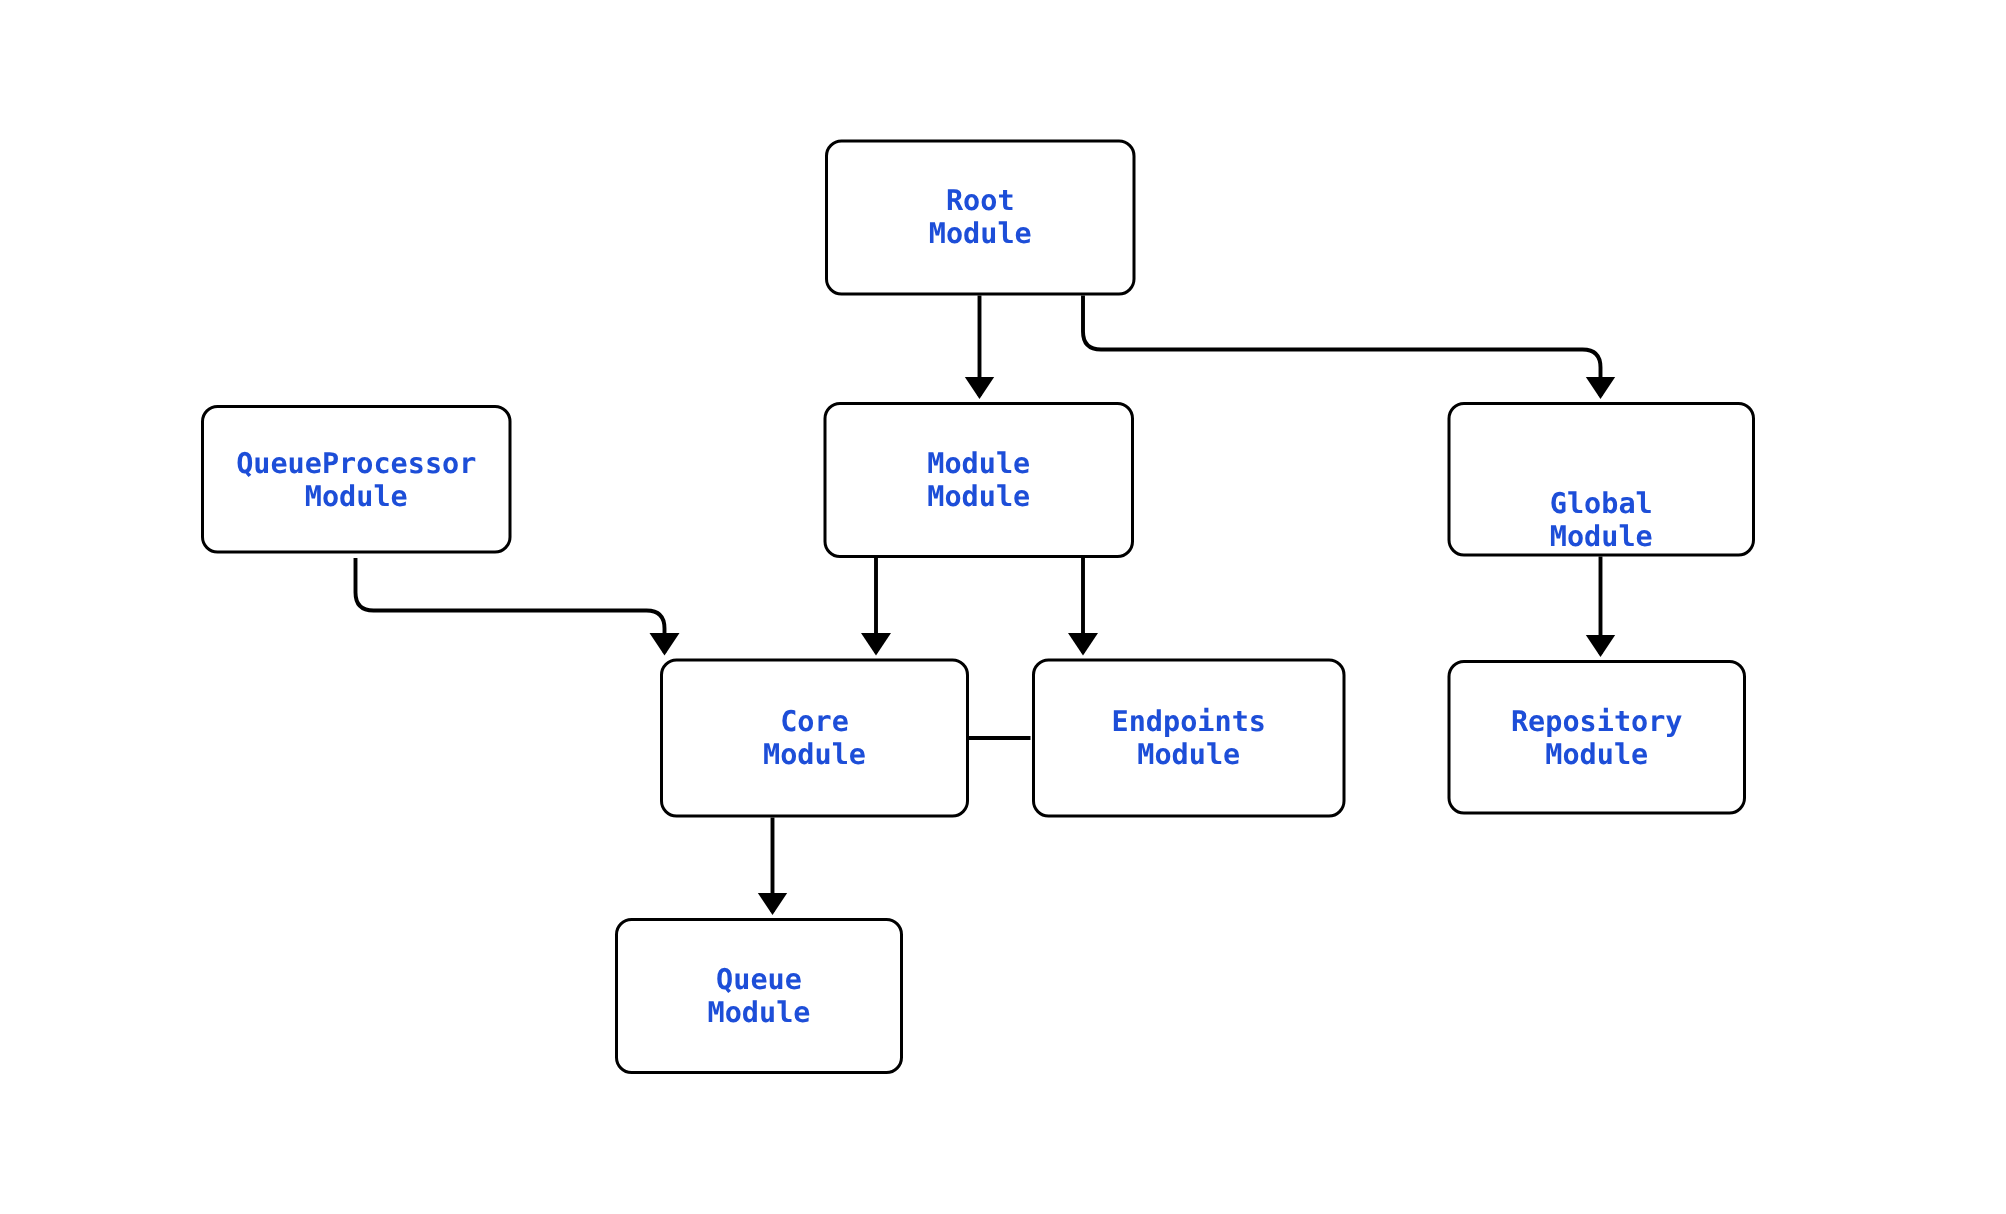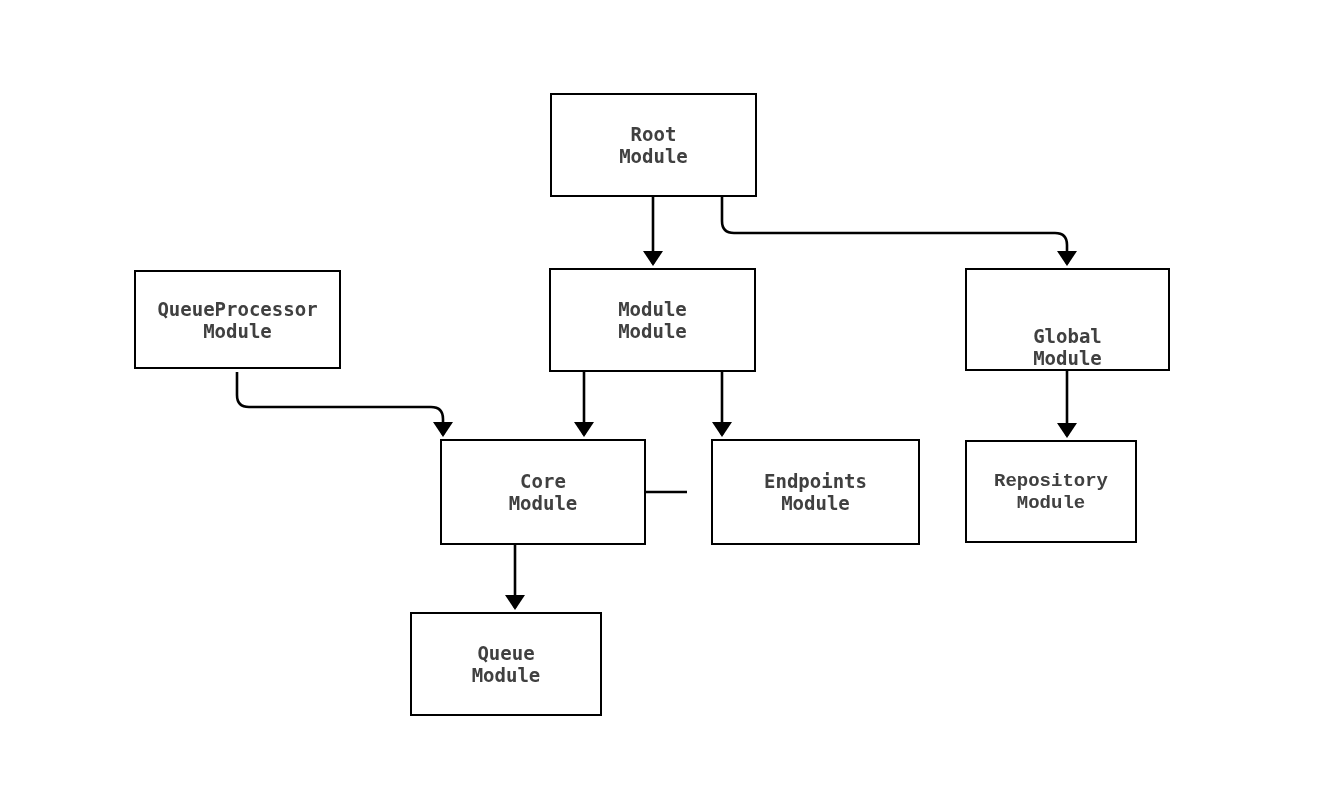--- a/index.html
+++ b/index.html
@@ -24,39 +24,39 @@
   }
   .edge {
     stroke: #000000;
     stroke-width: 2.6;
     fill: none;
   }
   .node {
     position: absolute;
     box-sizing: border-box;
     border: 2.6px solid #000000;
-    border-radius: 0;
+    border-radius: 11px;
     background: #ffffff;
     display: flex;
     flex-direction: column;
     align-items: center;
     justify-content: center;
     text-align: center;
     font-weight: bold;
     font-size: 19px;
     line-height: 22px;
-    color: #404040;
+    color: #1d4ed8;
   }
   .node-root          { left: 550px; top:  93px; width: 207px; height: 104px; }
   .node-queueprocessor{ left: 134px; top: 270px; width: 207px; height: 99px; }
   .node-server        { left: 549px; top: 268px; width: 207px; height: 104px; }
   .node-global        { left: 965px; top: 268px; width: 205px; height: 103px; justify-content: flex-end; }
   .node-core          { left: 412px; top: 439px; width: 206px; height: 106px; margin-left: 28px; }
-  .node-endpoints     { left: 688px; top: 439px; width: 209px; height: 106px; margin-left: 23px; }
-  .node-repository    { left: 965px; top: 440px; width: 172px; height: 103px; font-family: Liberation Mono, monospace; }
+  .node-endpoints     { left: 688px; top: 439px; width: 209px; height: 106px; }
+  .node-repository    { left: 965px; top: 440px; width: 199px; height: 103px; }
   .node-queue         { left: 410px; top: 612px; width: 192px; height: 104px; }
 </style>
 </head>
 <body>
 
 <div class="canvas">
 
   <svg class="edges" viewBox="0 0 1337 809" xmlns="http://www.w3.org/2000/svg">
     <defs>
       <marker id="arrowhead" markerUnits="userSpaceOnUse" markerWidth="17" markerHeight="21" refX="13" refY="10" orient="auto">

